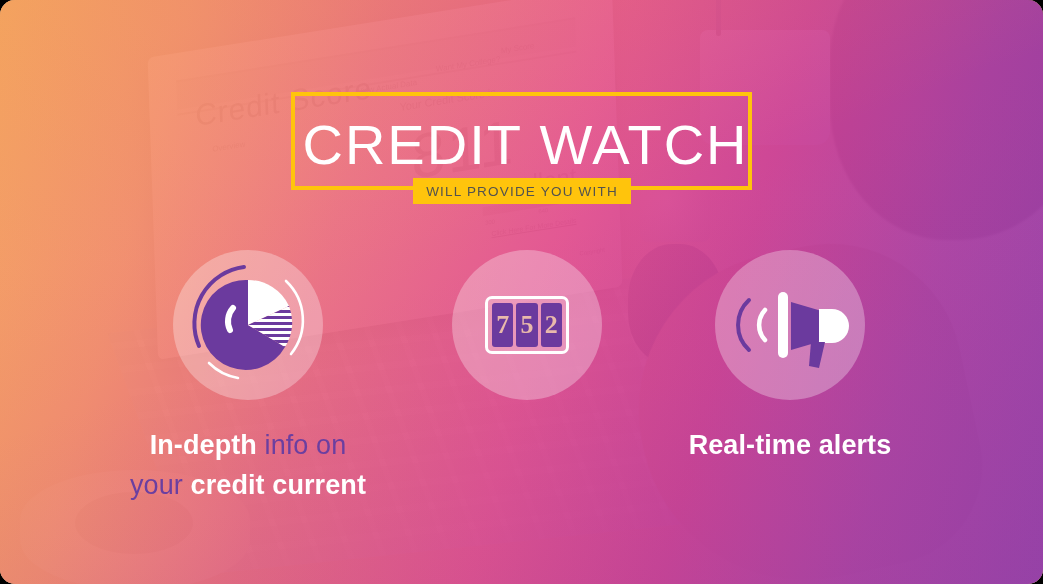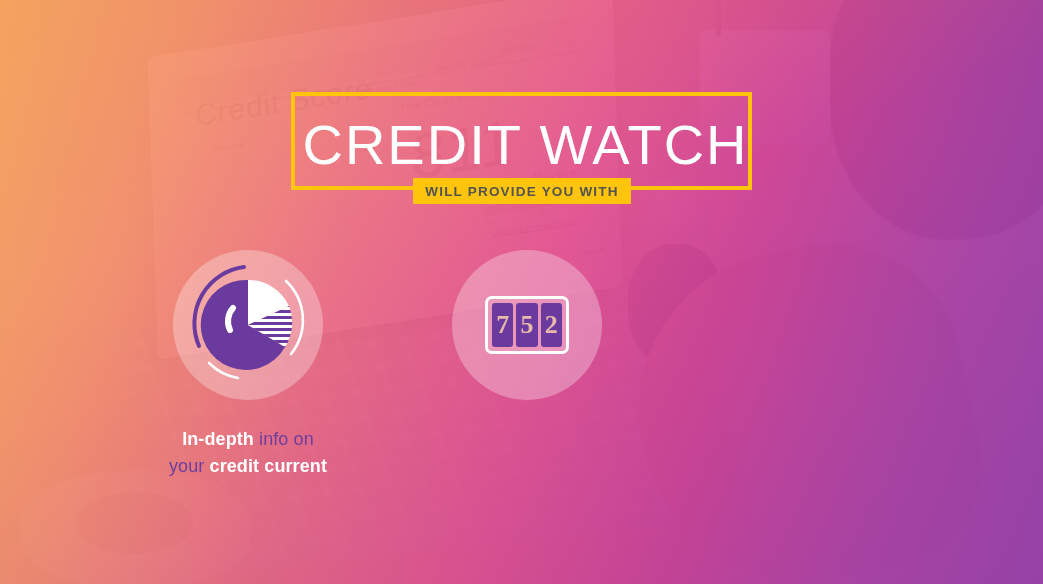--- a/index.html
+++ b/index.html
@@ -1,21 +1,21 @@
 <!DOCTYPE html>
 <html><head>
 <meta charset="utf-8">
 <style>
   html,body{margin:0;padding:0;}
   body{
     width:1043px;height:584px;overflow:hidden;
     font-family:"Liberation Sans", sans-serif;
     background:#000;
   }
-  .stage{position:relative;width:1043px;height:584px;overflow:hidden;}
+  .stage{position:relative;width:1043px;height:584px;overflow:hidden;border-radius:15px;}
 
   
   .photo{position:absolute;inset:0;background:#caa98c;}
   .photo .desk{
     position:absolute;inset:0;
     background:
       linear-gradient(175deg,#b9906d 0%,#c9a686 18%,#d8bda2 40%,#c7a487 62%,#b08a63 100%);
   }
   
   .lap-screen{
@@ -138,37 +138,37 @@
   .title{
     position:absolute;left:0;top:0;width:461px;height:98px;
     display:flex;align-items:center;justify-content:center;
     color:#ffffff;font-size:56px;font-weight:300;letter-spacing:2px;
     font-family:"Liberation Sans",sans-serif;line-height:1;
     white-space:nowrap;
   }
   .ribbon{
     position:absolute;left:413px;top:178px;width:218px;height:26px;
     background:#ffc40c;display:flex;align-items:center;justify-content:center;
-    color:#53534f;font-size:13.5px;font-weight:700;letter-spacing:1.2px;
+    color:#53534f;font-size:13.5px;font-weight:400;letter-spacing:1.2px;
     white-space:nowrap;
   }
 
   
   .features{position:absolute;left:0;top:250px;width:1043px;height:260px;}
   .feature{position:absolute;text-align:center;}
   .f1{left:118px;top:0;width:260px;}
   .f2{left:397px;top:0;width:260px;}
   .f3{left:660px;top:0;width:260px;}
 
   .circle{
     position:relative;margin:0 auto;width:150px;height:150px;border-radius:50%;
     background:rgba(255,255,255,.30);
   }
   .caption{
-    margin-top:26px;font-size:18px;line-height:1.48;font-weight:700;color:#ffffff;
+    margin-top:26px;font-size:27px;line-height:1.48;font-weight:700;color:#ffffff;
     letter-spacing:.1px;
   }
   .caption .lt{font-weight:400;color:#6b3fa0;}
 
   
   .pie-wrap{position:absolute;left:0;top:0;width:150px;height:150px;}
 
   
   .score-frame{
     position:absolute;left:33px;top:46px;width:84px;height:58px;
@@ -274,15 +274,35 @@
     <div class="feature f2">
       <div class="circle">
         <div class="score-frame">
           <div class="score-tile">7</div>
           <div class="score-tile">5</div>
           <div class="score-tile">2</div>
         </div>
       </div>
     </div>
 
+    <div class="feature f3">
+      <div class="circle">
+        <svg class="pie-wrap" viewBox="0 0 150 150">
+
+          <path d="M 34 50 A 34 34 0 0 0 34 100" fill="none" stroke="#6b3a9e" stroke-width="4" stroke-linecap="round"></path>
+          <path d="M 50 60 A 22 22 0 0 0 50 90" fill="none" stroke="#ffffff" stroke-width="4.5" stroke-linecap="round"></path>
+
+          <rect x="63" y="42" width="10" height="66" rx="5" fill="#ffffff"></rect>
+
+          <path d="M 76 52 L 110 62 L 110 90 L 76 100 Z" fill="#6b3a9e"></path>
+
+          <path d="M 104 59 L 117 59 A 17 17 0 0 1 117 93 L 104 93 Z" fill="#ffffff"></path>
+
+          <path d="M 96 92 L 110 92 L 104 118 L 94 116 Z" fill="#6b3a9e"></path>
+        </svg>
+      </div>
+      <div class="caption">
+        <span>Real-time alerts</span>
+      </div>
+    </div>
 
   </div>
 </div>
 
 </body></html>

